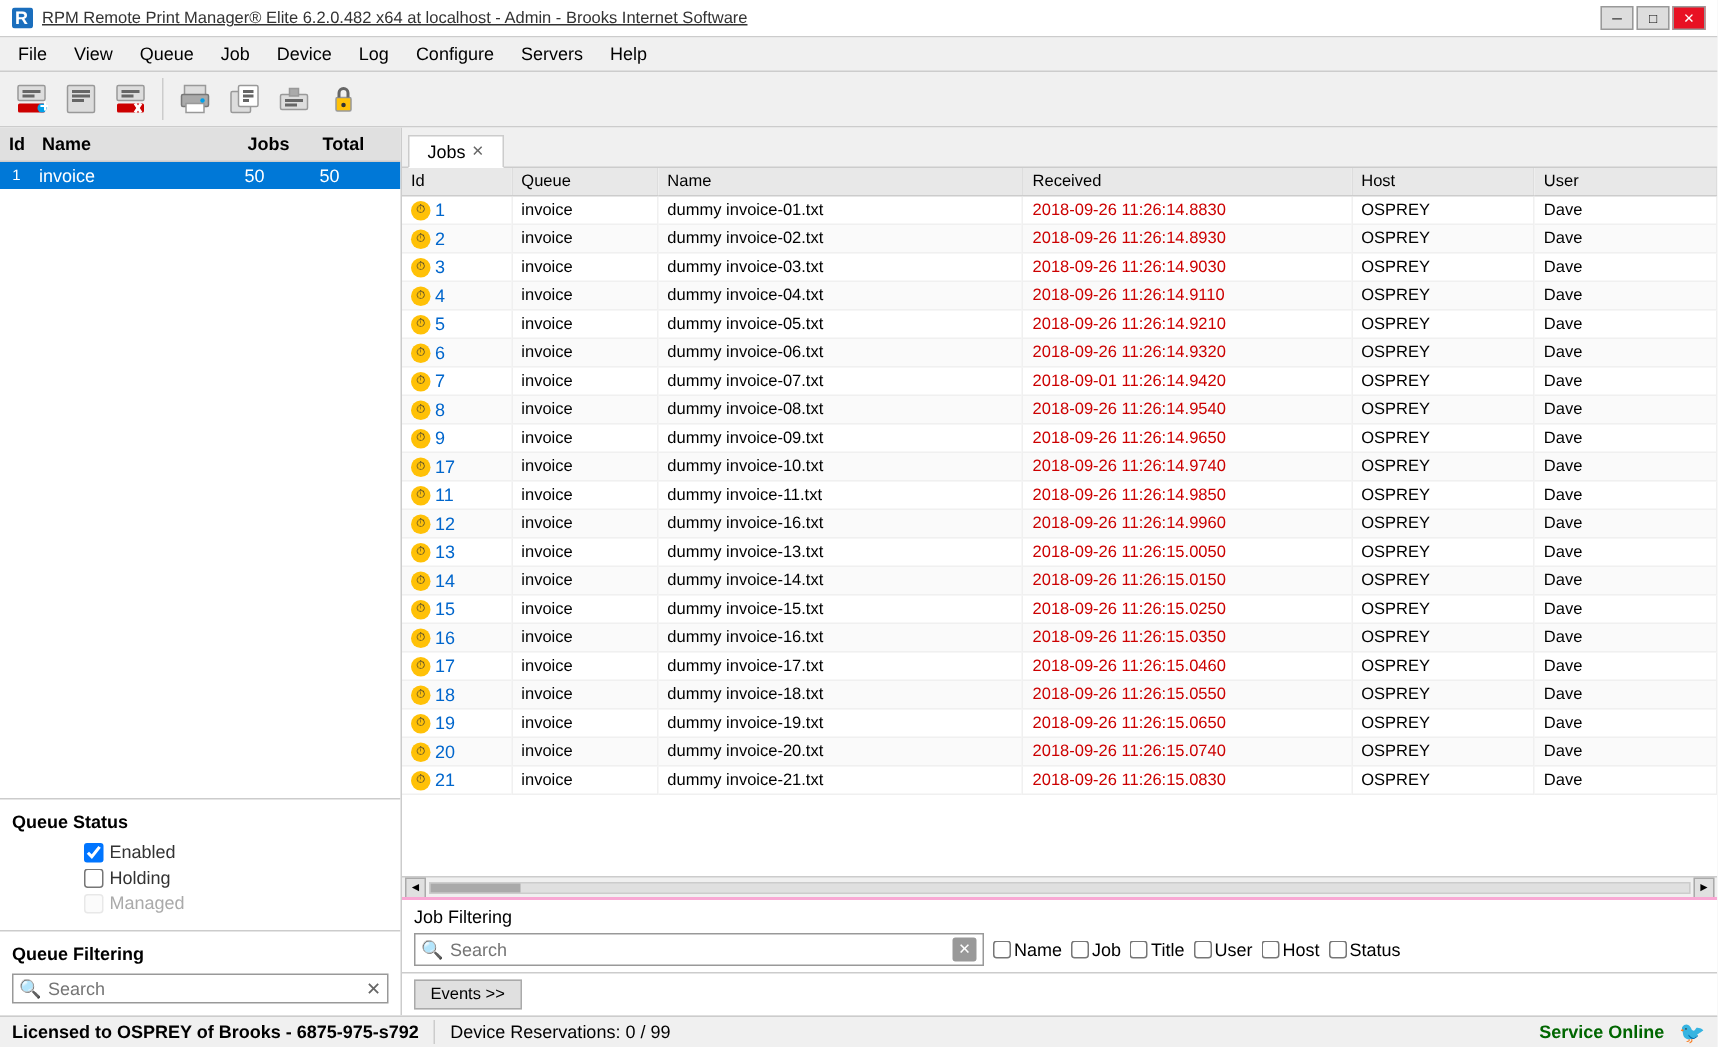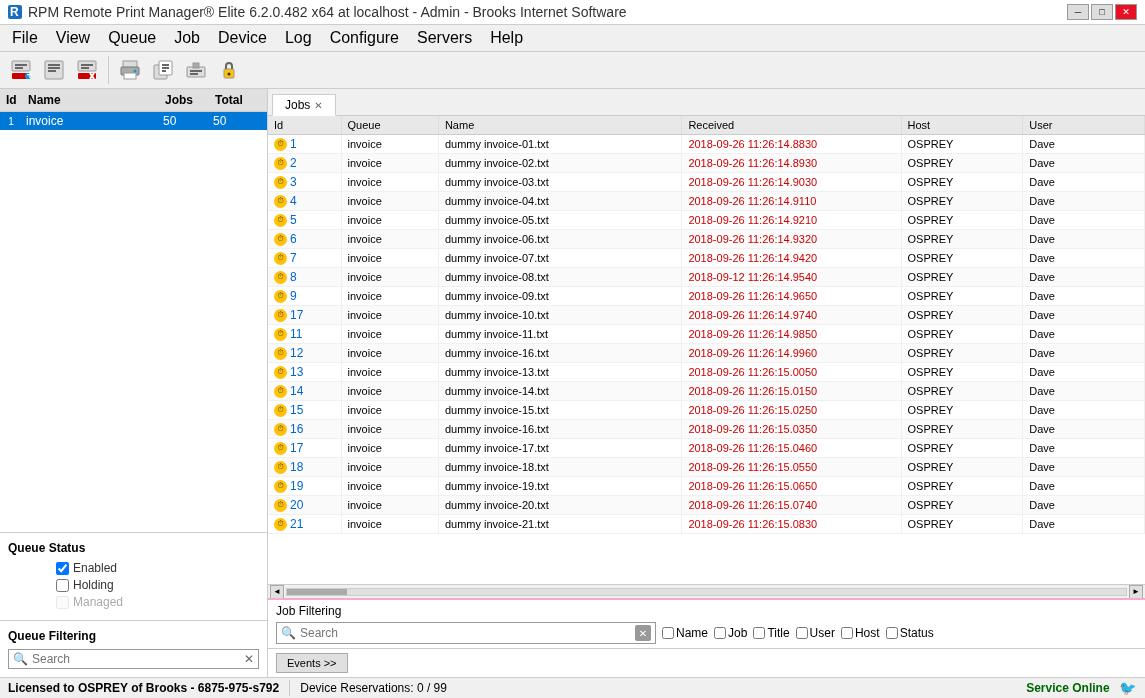--- a/index.html
+++ b/index.html
@@ -5,21 +5,21 @@
     * { box-sizing: border-box; margin: 0; padding: 0; font-family: 'Segoe UI', Tahoma, sans-serif; font-size: 12px; }
     body { background: #f0f0f0; width: 1145px; height: 698px; overflow: hidden; display: flex; flex-direction: column; }
 
     
     #title-bar { background: #fff; border-bottom: 1px solid #ccc; padding: 4px 8px; display: flex; align-items: center; gap: 6px; font-size: 11px; color: #333; }
     .win-btn { width: 22px; height: 16px; background: #ddd; border: 1px solid #999; font-size: 9px; display: flex; align-items: center; justify-content: center; cursor: pointer; }
     .win-btn.close { background: #e81123; color: #fff; }
 
     
     #menu-bar { background: #f0f0f0; display: flex; align-items: center; padding: 2px 4px; border-bottom: 1px solid #ccc; gap: 2px; }
-    .menu-item { padding: 2px 8px; cursor: pointer; font-size: 16px; color: #000; }
+    .menu-item { padding: 2px 8px; cursor: pointer; font-size: 12px; color: #000; }
 
     
     #toolbar { background: #f0f0f0; display: flex; align-items: center; padding: 3px 6px; border-bottom: 1px solid #ccc; gap: 3px; }
     .toolbar-btn { width: 30px; height: 30px; border: 1px solid transparent; background: transparent; display: flex; align-items: center; justify-content: center; cursor: pointer; font-size: 16px; }
     .toolbar-separator { width: 1px; height: 28px; background: #ccc; margin: 0 3px; }
 
     
     #main { display: flex; flex: 1; overflow: hidden; }
 
     
@@ -99,21 +99,21 @@
 </head>
 <body>
 
 <div id="title-bar">
   <span style="display:inline-flex;align-items:center;justify-content:center;width:14px;height:14px;">
     <svg width="14" height="14" viewBox="0 0 14 14">
         <rect width="14" height="14" fill="#1a6ebd" rx="2"></rect>
         <text x="2" y="11" fill="white" font-size="10" font-weight="bold">R</text>
       </svg>
   </span>
-  <span style="flex:1;font-size:14px;">RPM Remote Print Manager® Elite 6.2.0.482 x64 at localhost - Admin - Brooks Internet Software</span>
+  <span style="flex:1;font-size:11px;text-decoration:underline;">RPM Remote Print Manager® Elite 6.2.0.482 x64 at localhost - Admin - Brooks Internet Software</span>
   <div style="display:flex;gap:2px;">
     <button class="win-btn">─</button>
     <button class="win-btn">□</button>
     <button class="win-btn close">✕</button>
   </div>
 </div>
 
 <div id="menu-bar">
     <span class="menu-item">File</span>
     <span class="menu-item">View</span>
@@ -341,34 +341,34 @@
               </tr>
               <tr>
                 <td>
                   <span class="id-cell">
                     <span style="display:inline-flex;align-items:center;justify-content:center;width:13px;height:13px;border-radius:50%;background:#ffc107;font-size:8px;color:#333;margin-right:3px;">⏱</span>
                     <a style="color:#0066cc;text-decoration:none;">7</a>
                   </span>
                 </td>
                 <td>invoice</td>
                 <td>dummy invoice-07.txt</td>
-                <td style="color: rgb(204, 0, 0);">2018-09-26 11:26:14.9420</td>
+                <td style="color: rgb(204, 0, 0);">2018-09-01 11:26:14.9420</td>
                 <td>OSPREY</td>
                 <td>Dave</td>
               </tr>
               <tr>
                 <td>
                   <span class="id-cell">
                     <span style="display:inline-flex;align-items:center;justify-content:center;width:13px;height:13px;border-radius:50%;background:#ffc107;font-size:8px;color:#333;margin-right:3px;">⏱</span>
                     <a style="color:#0066cc;text-decoration:none;">8</a>
                   </span>
                 </td>
                 <td>invoice</td>
                 <td>dummy invoice-08.txt</td>
-                <td style="color: rgb(204, 0, 0);">2018-09-12 11:26:14.9540</td>
+                <td style="color: rgb(204, 0, 0);">2018-09-26 11:26:14.9540</td>
                 <td>OSPREY</td>
                 <td>Dave</td>
               </tr>
               <tr>
                 <td>
                   <span class="id-cell">
                     <span style="display:inline-flex;align-items:center;justify-content:center;width:13px;height:13px;border-radius:50%;background:#ffc107;font-size:8px;color:#333;margin-right:3px;">⏱</span>
                     <a style="color:#0066cc;text-decoration:none;">9</a>
                   </span>
                 </td>

